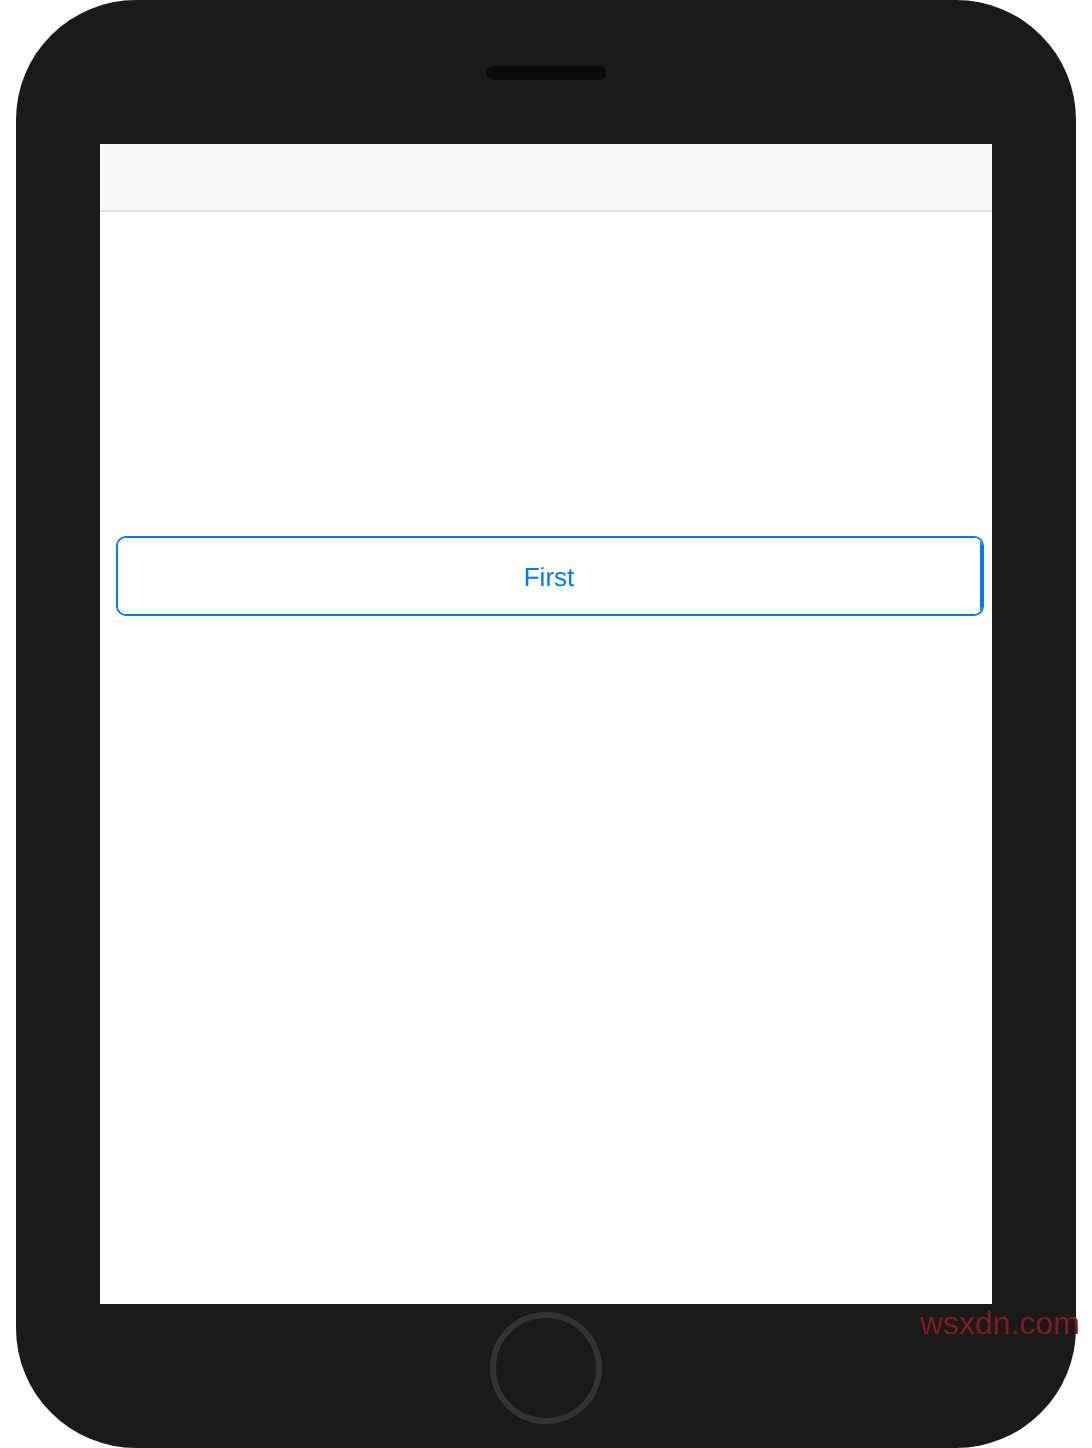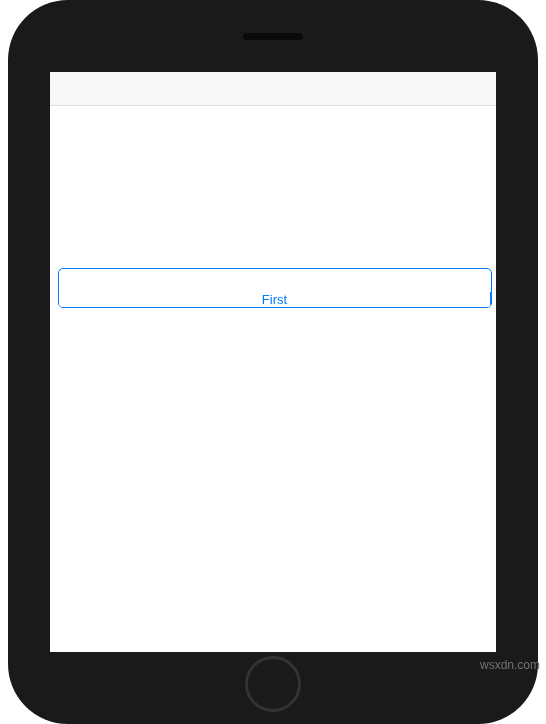--- a/index.html
+++ b/index.html
@@ -66,21 +66,20 @@
     .segmented-control {
       position: absolute;
       top: 162px;
       left: 8px;
       right: 4px;
       height: 40px;
       display: flex;
       border: 1px solid #007aff;
       border-radius: 5px;
       overflow: hidden;
-      align-items: flex-end;
     }
     
     .segment {
       flex: 1;
       display: flex;
       align-items: center;
       justify-content: center;
       font-size: 13px;
       cursor: pointer;
       user-select: none;
@@ -109,22 +108,22 @@
       height: 56px;
       border: 3px solid #333333;
       border-radius: 50%;
       background: #1a1a1a;
     }
     
     .watermark {
       position: absolute;
       bottom: 52px;
       right: 6px;
-      font-size: 12px;
-      color: #737373;
+      font-size: 16px;
+      color: #7f1d1d;
       font-family: Arial, sans-serif;
     }
   </style>
 </head>
 <body>
 
 <div class="phone-frame">
   <div class="phone-top">
     <div class="speaker"></div>
   </div>

